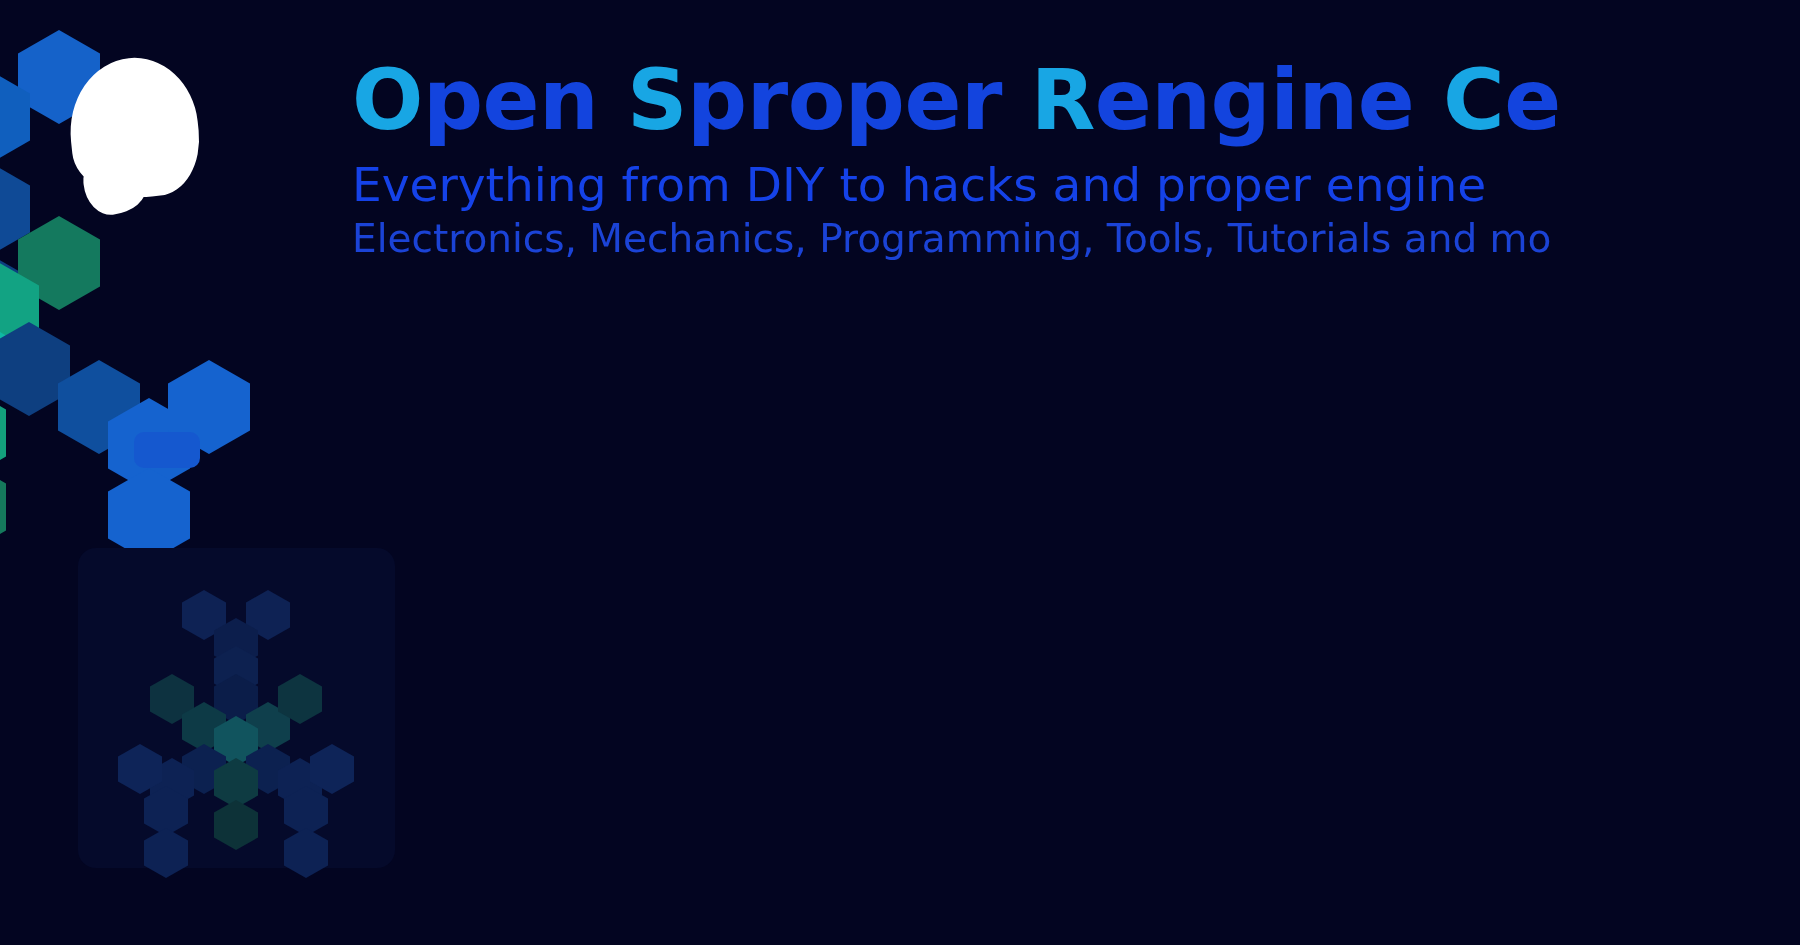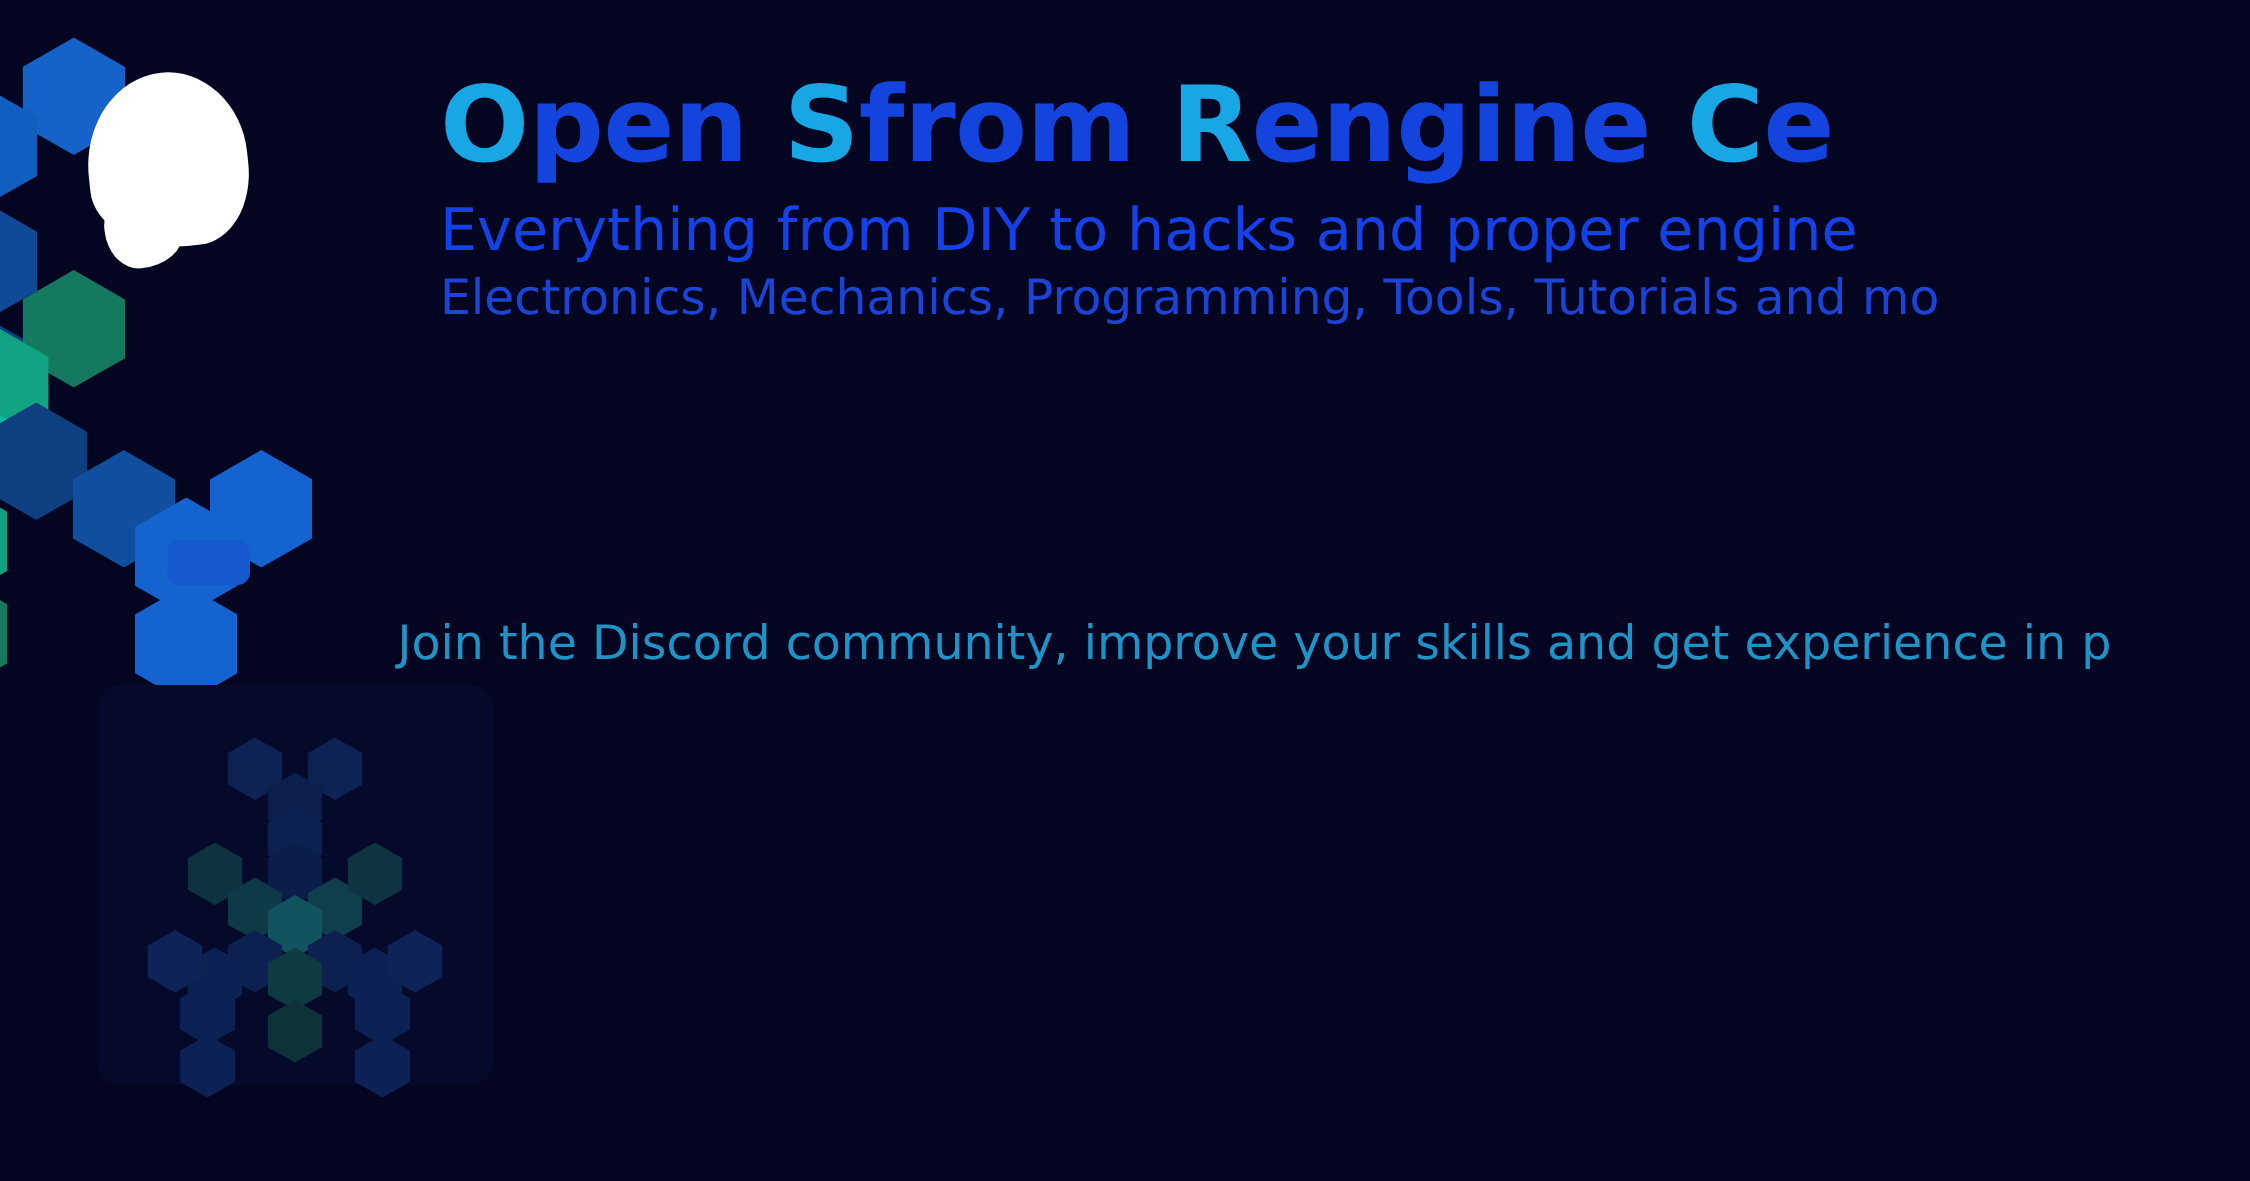--- a/index.html
+++ b/index.html
@@ -129,26 +129,25 @@
         <div class="hex" style="left: 28px; top: 292px; background: rgb(14, 63, 128);"></div>
         <div class="hex" style="left: 98px; top: 330px; background: rgb(15, 79, 158);"></div>
         <div class="hex" style="left: 148px; top: 368px; background: rgb(21, 99, 207);"></div>
         <div class="hex" style="left: 208px; top: 330px; background: rgb(21, 99, 207);"></div>
         <div class="hex" style="left: 148px; top: 438px; background: rgb(21, 99, 207);"></div>
       </div>
     <div class="blob"></div>
   </div>
 
   <div class="headline-block">
-    <div class="title"><span class="cap">O</span><span>pen </span><span class="cap">S</span><span>from </span><span class="cap">R</span><span>engine </span><span class="cap">C</span><span>e</span></div>
+    <div class="title"><span class="cap">O</span><span>pen </span><span class="cap">S</span><span>proper </span><span class="cap">R</span><span>engine </span><span class="cap">C</span><span>e</span></div>
     <div class="subtitle">Everything from DIY to hacks and proper engine</div>
     <div class="subtitle2">Electronics, Mechanics, Programming, Tools, Tutorials and mo</div>
   </div>
 
-  <div class="cta-line">Join the Discord community, improve your skills and get experience in p</div>
 
   <div class="pill-top"></div>
 
   <div class="hex-card">
     <div class="snow">
         <div class="shex" style="left: 104px; top: 42px; background: rgb(14, 34, 84);"></div>
         <div class="shex" style="left: 168px; top: 42px; background: rgb(14, 34, 84);"></div>
         <div class="shex" style="left: 136px; top: 70px; background: rgb(12, 30, 76);"></div>
         <div class="shex" style="left: 136px; top: 98px; background: rgb(13, 33, 80);"></div>
         <div class="shex" style="left: 136px; top: 126px; background: rgb(11, 29, 73);"></div>

